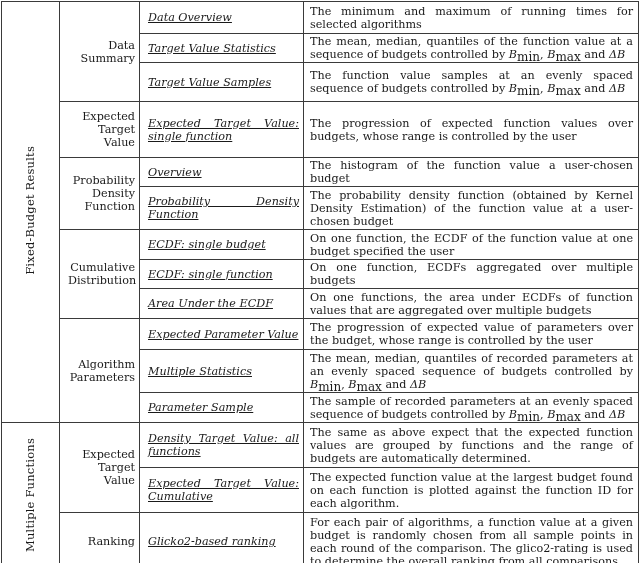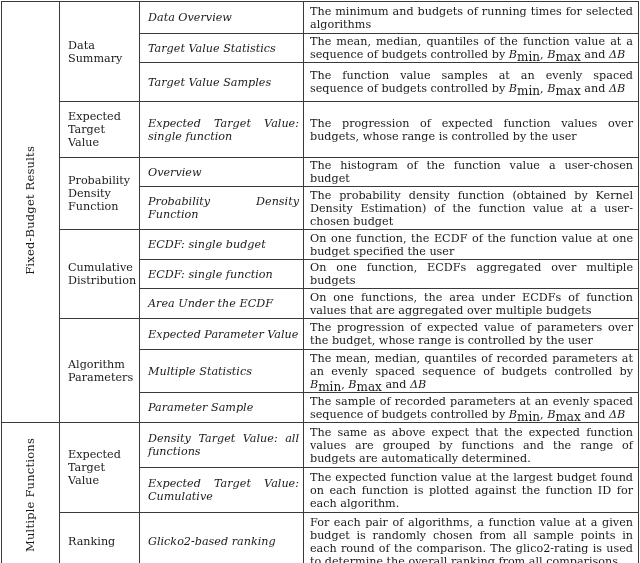--- a/index.html
+++ b/index.html
@@ -22,22 +22,22 @@
     padding:0 !important; text-align:center;
   }
   .sec .rot {
     display:inline-block;
     writing-mode:vertical-rl;
     transform:rotate(180deg);
     white-space:nowrap;
     font-size:11.5px;
     letter-spacing:0.2px;
   }
-  .grp { padding-left:8px !important; }
-  .feat { font-style:italic; padding-left:8px !important; text-align:justify; }
+  .grp { padding-left:8px !important;text-align:right; }
+  .feat { font-style:italic; padding-left:8px !important; text-align:justify;text-decoration:underline; }
   .desc { text-align:justify; padding-left:6px !important; padding-right:5px !important; }
   .b { font-weight:normal; }
   .math { font-style:italic; }
   sub { font-style:normal; font-size:12px; line-height:0; }
 </style>
 </head>
 <body>
 
 <table class="tbl">
   <colgroup>
@@ -47,21 +47,21 @@
     <col style="width:335px">
   </colgroup>
   <tbody>
 
     <tr style="height:32px">
       <td rowspan="13" class="sec">
         <span class="rot">Fixed-Budget Results</span>
       </td>
       <td rowspan="3" class="grp">Data Summary</td>
       <td class="feat">Data Overview</td>
-      <td class="desc">The minimum and budgets of running times for selected algorithms</td>
+      <td class="desc">The minimum and maximum of running times for selected algorithms</td>
     </tr>
     <tr style="height:29px">
       <td class="feat thin">Target Value Statistics</td>
       <td class="desc thin"><span>The mean, median, quantiles of the function value at a sequence of budgets controlled by </span><span class="math">B</span><sub>min</sub><span>, </span><span class="math">B</span><sub>max</sub><span> and </span><span class="math">ΔB</span></td>
     </tr>
     <tr style="height:39px">
       <td class="feat thin">Target Value Samples</td>
       <td class="desc thin"><span>The function value samples at an evenly spaced sequence of budgets controlled by </span><span class="math">B</span><sub>min</sub><span>, </span><span class="math">B</span><sub>max</sub><span> and </span><span class="math">ΔB</span></td>
     </tr>
 

